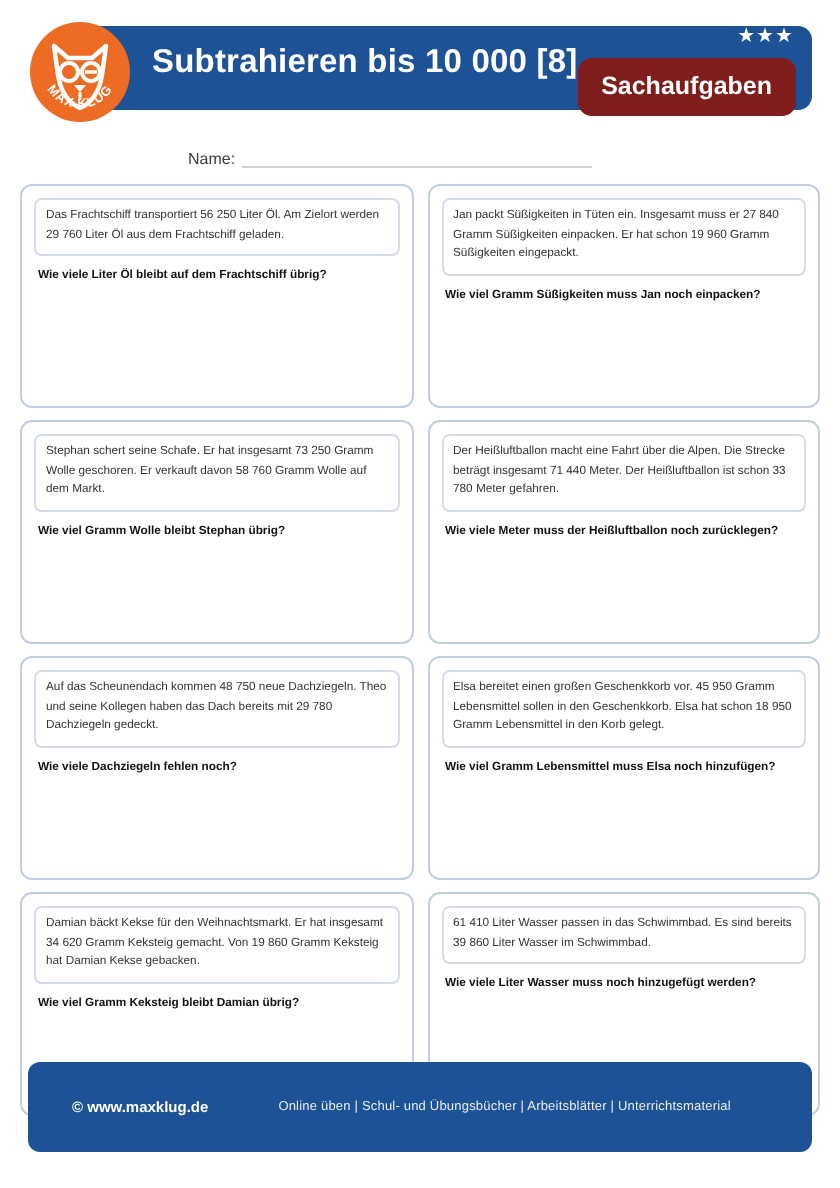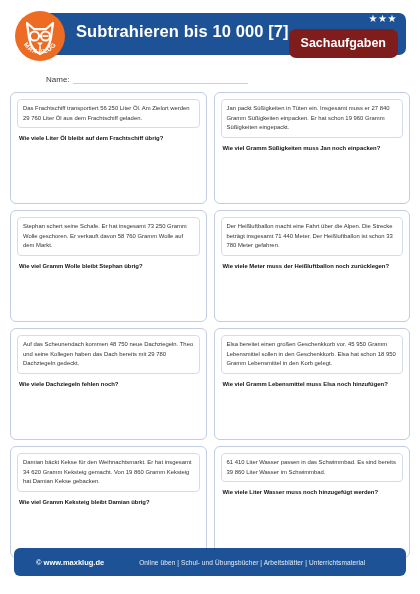--- a/index.html
+++ b/index.html
@@ -77,20 +77,21 @@
   .name-row {
     margin: 8px 14px 0 46px;
     display: flex;
     align-items: flex-end;
     height: 14px;
   }
   .name-label {
     font-size: 8px;
     color: #3a3a3a;
     margin-right: 3px;
+    margin-left: 48px;
   }
   .name-line {
     flex: 0 0 175px;
     border-bottom: 1px solid #cfcfcf;
     height: 9px;
   }
 
   
   .grid {
     margin: 8px 10px 0 10px;
@@ -124,21 +125,21 @@
     color: #111111;
     padding: 0 2px;
   }
 
   
   .footer {
     position: absolute;
     left: 14px;
     right: 14px;
     bottom: 18px;
-    height: 28px;
+    height: 45px;
     background: #1d5296;
     border-radius: 6px;
     display: flex;
     align-items: center;
   }
   .footer-left {
     color: #ffffff;
     font-size: 7.5px;
     font-weight: bold;
     margin-left: 22px;
@@ -152,21 +153,21 @@
     letter-spacing: 0.1px;
   }
 </style>
 </head>
 <body>
 
 <div class="header">
 
   <div class="header-bar"></div>
 
-  <div class="header-title">Subtrahieren bis 10 000 [7]</div>
+  <div class="header-title">Subtrahieren bis 10 000 [8]</div>
 
   <div class="stars">★★★</div>
 
   <div class="badge">Sachaufgaben</div>
 
   <svg class="logo" viewBox="0 0 104 104">
     <circle cx="52" cy="52" r="50" fill="#ED6B23"></circle>
 
     <path d="M26 26 L30 55 Q34 80 52 88 Q70 80 74 55 L78 26 L64 38 L40 38 Z" fill="none" stroke="#ffffff" stroke-width="4.5" stroke-linejoin="round"></path>
 

